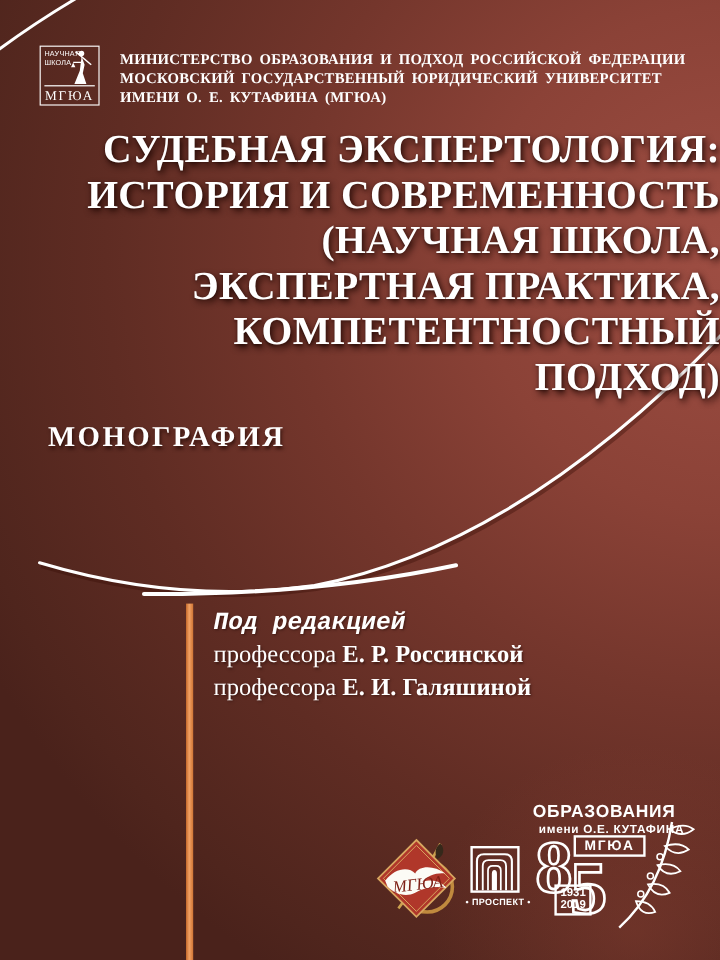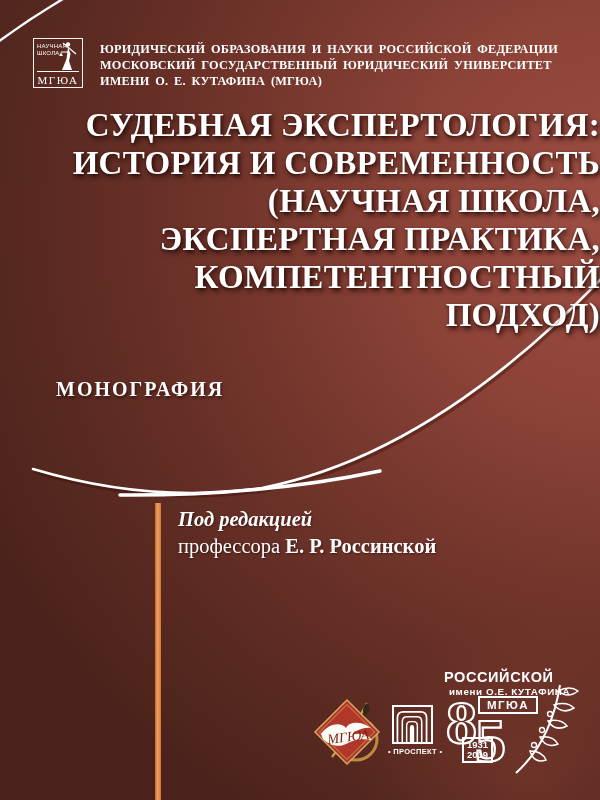--- a/index.html
+++ b/index.html
@@ -19,28 +19,28 @@
   .header-logo .figure{position:absolute;right:4px;top:2px;}
   .header-logo .rule{position:absolute;left:3px;right:3px;bottom:15px;border-top:1px solid #fff;}
   .header-logo .abbr{position:absolute;left:0;right:0;bottom:1px;text-align:center;
     font-size:11px;letter-spacing:1.5px;}
   .header-text{position:absolute;left:100px;top:41px;font-size:12.3px;font-weight:bold;
     line-height:16px;letter-spacing:.2px;word-spacing:2.5px;white-space:pre-line;}
   
   .title{position:absolute;left:40px;top:106px;width:560px;font-size:33px;line-height:38px;
     font-weight:600;white-space:pre-line;letter-spacing:.3px;
     text-shadow:2px 3px 5px rgba(28,6,2,.85), 0 1px 2px rgba(28,6,2,.5);text-align:right;}
-  .subtitle{position:absolute;left:40px;top:378px;font-size:20px;font-weight:600;letter-spacing:2px;
-    text-shadow:1px 2px 3px rgba(28,6,2,.7);margin-left:16px;}
+  .subtitle{position:absolute;left:40px;top:352px;font-size:24px;font-weight:600;letter-spacing:2px;
+    text-shadow:1px 2px 3px rgba(28,6,2,.7);}
   
   .accent-bar{position:absolute;left:155px;top:503px;width:6px;height:297px;
     background:linear-gradient(to right,#c4682a,#f2a164 45%,#cf7434);}
   .editors{position:absolute;left:178px;top:506px;font-size:20.5px;line-height:27px;
     text-shadow:1px 1px 2px rgba(28,6,2,.5);}
-  .editors .heading{font-weight:bold;font-style:italic;}
+  .editors .heading{font-weight:bold;font-style:italic;font-family:Liberation Mono, monospace;}
   .editors .name{font-weight:bold;text-align:center;}
   
   .emblem{position:absolute;left:312px;top:697px;}
   .prospekt{position:absolute;left:388px;top:705px;width:48px;text-align:center;}
   .prospekt .arch-box{width:41px;height:39px;border:2.5px solid #fff;margin:0 auto;
     box-sizing:border-box;display:flex;align-items:flex-end;justify-content:center;}
   .prospekt .label{margin-top:3px;font-family:"Liberation Sans",sans-serif;font-size:7.5px;
     font-weight:bold;letter-spacing:.3px;white-space:nowrap;}
   .badge{position:absolute;left:444px;top:669px;width:145px;height:105px;
     font-family:"Liberation Sans",sans-serif;}
@@ -71,36 +71,37 @@
     <svg class="figure" width="22" height="30" viewBox="0 0 22 30">
       <circle cx="12" cy="3.5" r="2.2" fill="#fff"></circle>
       <path d="M7 2 L20 13" stroke="#fff" stroke-width="1.2"></path>
       <path d="M12 6 L14.5 13 L13 20 L16 29 L6 29 L10.5 18 Z" fill="#fff"></path>
       <path d="M5 11 H13" stroke="#fff" stroke-width="1"></path>
       <path d="M5 11 l1.8 4 h-3.6 Z" fill="#fff"></path>
     </svg>
     <div class="rule"></div>
     <div class="abbr">МГЮА</div>
   </div>
-  <div class="header-text">ЮРИДИЧЕСКИЙ ОБРАЗОВАНИЯ И НАУКИ РОССИЙСКОЙ ФЕДЕРАЦИИ
+  <div class="header-text">МИНИСТЕРСТВО ОБРАЗОВАНИЯ И ПОДХОД РОССИЙСКОЙ ФЕДЕРАЦИИ
 МОСКОВСКИЙ ГОСУДАРСТВЕННЫЙ ЮРИДИЧЕСКИЙ УНИВЕРСИТЕТ
 ИМЕНИ О. Е. КУТАФИНА (МГЮА)</div>
 
   <div class="title">СУДЕБНАЯ ЭКСПЕРТОЛОГИЯ:
 ИСТОРИЯ И СОВРЕМЕННОСТЬ
 (НАУЧНАЯ ШКОЛА,
 ЭКСПЕРТНАЯ ПРАКТИКА,
 КОМПЕТЕНТНОСТНЫЙ
 ПОДХОД)</div>
   <div class="subtitle">МОНОГРАФИЯ</div>
 
   <div class="accent-bar"></div>
   <div class="editors">
     <div class="heading">Под редакцией</div>
     <div><span>профессора </span><span class="name">Е. Р. Россинской</span></div>
+    <div><span>профессора </span><span class="name">Е. И. Галяшиной</span></div>
   </div>
 
   <svg class="emblem" width="70" height="70" viewBox="0 0 70 70">
     <circle cx="44" cy="42" r="21" fill="none" stroke="#c08a3e" stroke-width="3"></circle>
     <path d="M55 6 C48 20 34 42 20 60" stroke="#caa04f" stroke-width="2.2" fill="none"></path>
     <path d="M55 6 C59 10 58 17 52 19 C50 12 51 9 55 6 Z" fill="#35281a"></path>
     <polygon points="35,3 67,35 35,67 3,35" fill="#b0372a" stroke="#d7a55f" stroke-width="1.5"></polygon>
     <polygon points="35,7.5 62.5,35 35,62.5 7.5,35" fill="none" stroke="#d7a55f" stroke-width="0.8"></polygon>
     <path d="M9 37 C17 26 29 25 34 31 C37 24 50 24 59 31 C52 30 44 33 40 38 C49 35 56 38 60 43 C50 41 41 43 34 47 C26 51 17 48 11 42 Z" fill="#fcfbf5"></path>
     <text x="16" y="47" font-size="14" font-style="italic" fill="#7d1f15" transform="rotate(-7 16 47)">МГЮА</text>
@@ -112,21 +113,21 @@
         <path d="M3 34 V9 Q3 3 9 3 H27 Q33 3 33 9 V34" fill="none" stroke="#fff" stroke-width="1.8"></path>
         <path d="M8 34 V13 Q8 8 13 8 H23 Q28 8 28 13 V34" fill="none" stroke="#fff" stroke-width="1.6"></path>
         <path d="M12.5 34 V17 Q12.5 13 16.5 13 H19.5 Q23.5 13 23.5 17 V34" fill="none" stroke="#fff" stroke-width="1.5"></path>
         <path d="M15.8 34 V20 Q15.8 16.5 18 16.5 Q20.2 16.5 20.2 20 V34 Z" fill="#fff"></path>
       </svg>
     </div>
     <div class="label">• ПРОСПЕКТ •</div>
   </div>
 
   <div class="badge">
-    <div class="l1">РОССИЙСКОЙ</div>
+    <div class="l1">ОБРАЗОВАНИЯ</div>
     <div class="l2">имени О.Е. КУТАФИНА</div>
     <div class="abbr-box">МГЮА</div>
     <svg class="eightfive" width="70" height="82" viewBox="0 0 70 82">
       <text x="2" y="56" font-size="62" font-weight="bold" font-family="Liberation Serif, serif" fill="none" stroke="#fff" stroke-width="2.2">8</text>
       <text x="31" y="74" font-size="62" font-weight="bold" font-family="Liberation Serif, serif" fill="none" stroke="#fff" stroke-width="2.2">5</text>
     </svg>
     <div class="years">
       <div>1931</div>
       <div>2019</div>
     </div>

